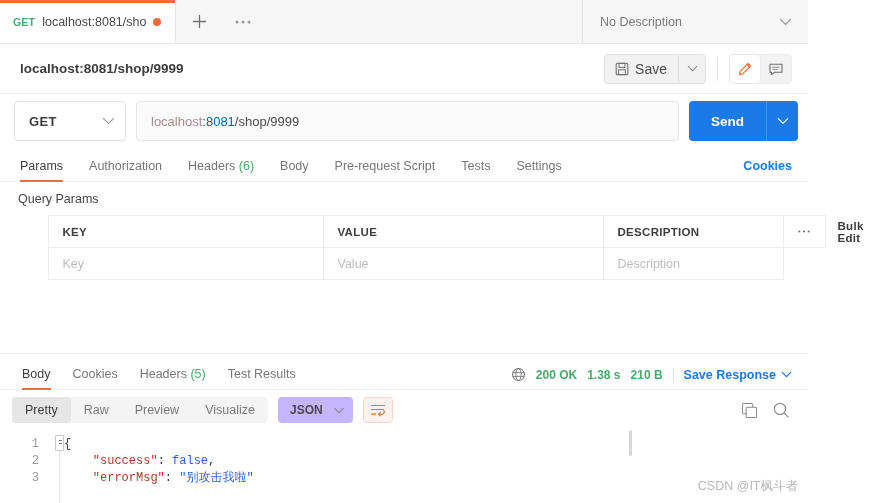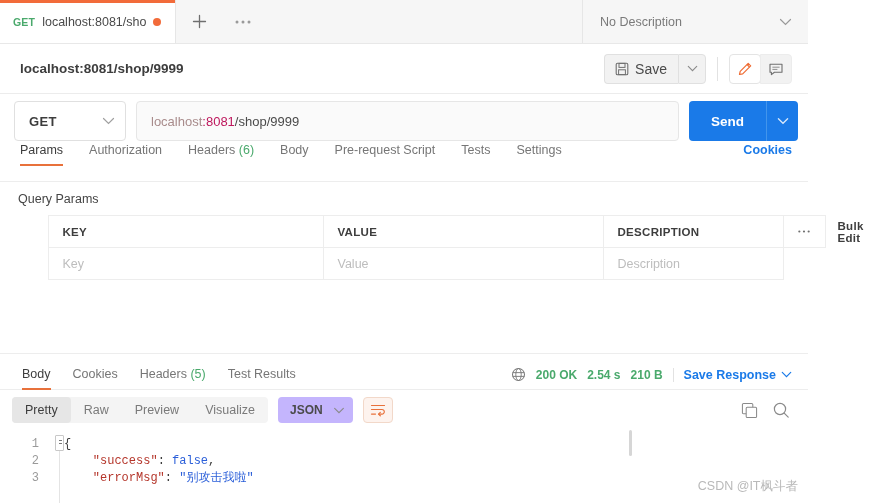--- a/index.html
+++ b/index.html
@@ -113,42 +113,42 @@
   .method-box .mlabel { font-size: 13px; font-weight: 600; color: #3d3d3d; letter-spacing:.3px; }
   .url-input {
     flex: 1; height: 40px;
     display: flex; align-items: center;
     padding: 0 14px;
     border: 1px solid #e6e6e6; border-radius: 4px;
     background: #fafafa;
     font-size: 13px; cursor: text; overflow: hidden;
   }
   .url-input .u-host { color: #a88b8b; }
-  .url-input .u-port { color: #be185d; }
+  .url-input .u-port { color: #0369a1; }
   .url-input .u-path { color: #4a4a4a; }
   .send-wrap { display: flex; align-items: stretch; }
   .btn-send {
     height: 40px; padding: 0 22px;
     background: #1a7ae8; color: #fff;
     font-size: 13.5px; font-weight: 700;
     border: none; border-radius: 4px 0 0 4px;
     display: flex; align-items: center; cursor: pointer;
   }
   .btn-send-caret {
     height: 40px; width: 32px;
     background: #1a7ae8; color: #cde2fa;
     border: none; border-left: 1px solid #4295ec; border-radius: 0 4px 4px 0;
     display: flex; align-items: center; justify-content: center; cursor: pointer;
   }
 
   
   .reqtabs {
     height: 34px; min-height:34px;
     display: flex; align-items: flex-end; gap: 0;
-    padding: 0 16px 16px 16px;
+    padding: 0 16px 0 16px;
     border-bottom: 1px solid #ededed;
   }
   .rtab {
     position: relative;
     padding: 0 13px 8px 13px;
     font-size: 12.5px; color: #767676; cursor: pointer; white-space: nowrap;
   }
   .rtab:first-child { padding-left: 4px; }
   .rtab.active { color: #3d3d3d; }
   .rtab.active::after {
@@ -432,21 +432,21 @@
     <div class="rtab">
       <span>Test Results</span>
     </div>
     <div class="resp-meta">
       <svg width="15" height="15" viewBox="0 0 16 16">
         <circle cx="8" cy="8" r="6.4" fill="none" stroke="#7a7a7a" stroke-width="1.1"></circle>
         <ellipse cx="8" cy="8" rx="2.9" ry="6.4" fill="none" stroke="#7a7a7a" stroke-width="1"></ellipse>
         <path d="M1.8 6h12.4M1.8 10h12.4" stroke="#7a7a7a" stroke-width="1"></path>
       </svg>
       <span class="meta-green">200 OK</span>
-      <span class="meta-green">2.54 s</span>
+      <span class="meta-green">1.38 s</span>
       <span class="meta-green">210 B</span>
       <span class="meta-sep"></span>
       <span class="save-resp">
         <span>Save Response</span>
         <svg width="11" height="7" viewBox="0 0 13 8">
           <path d="M1.5 1.5L6.5 6.5L11.5 1.5" stroke="#1a7ae8" stroke-width="1.4" fill="none" stroke-linecap="round"></path>
         </svg>
       </span>
     </div>
   </div>

